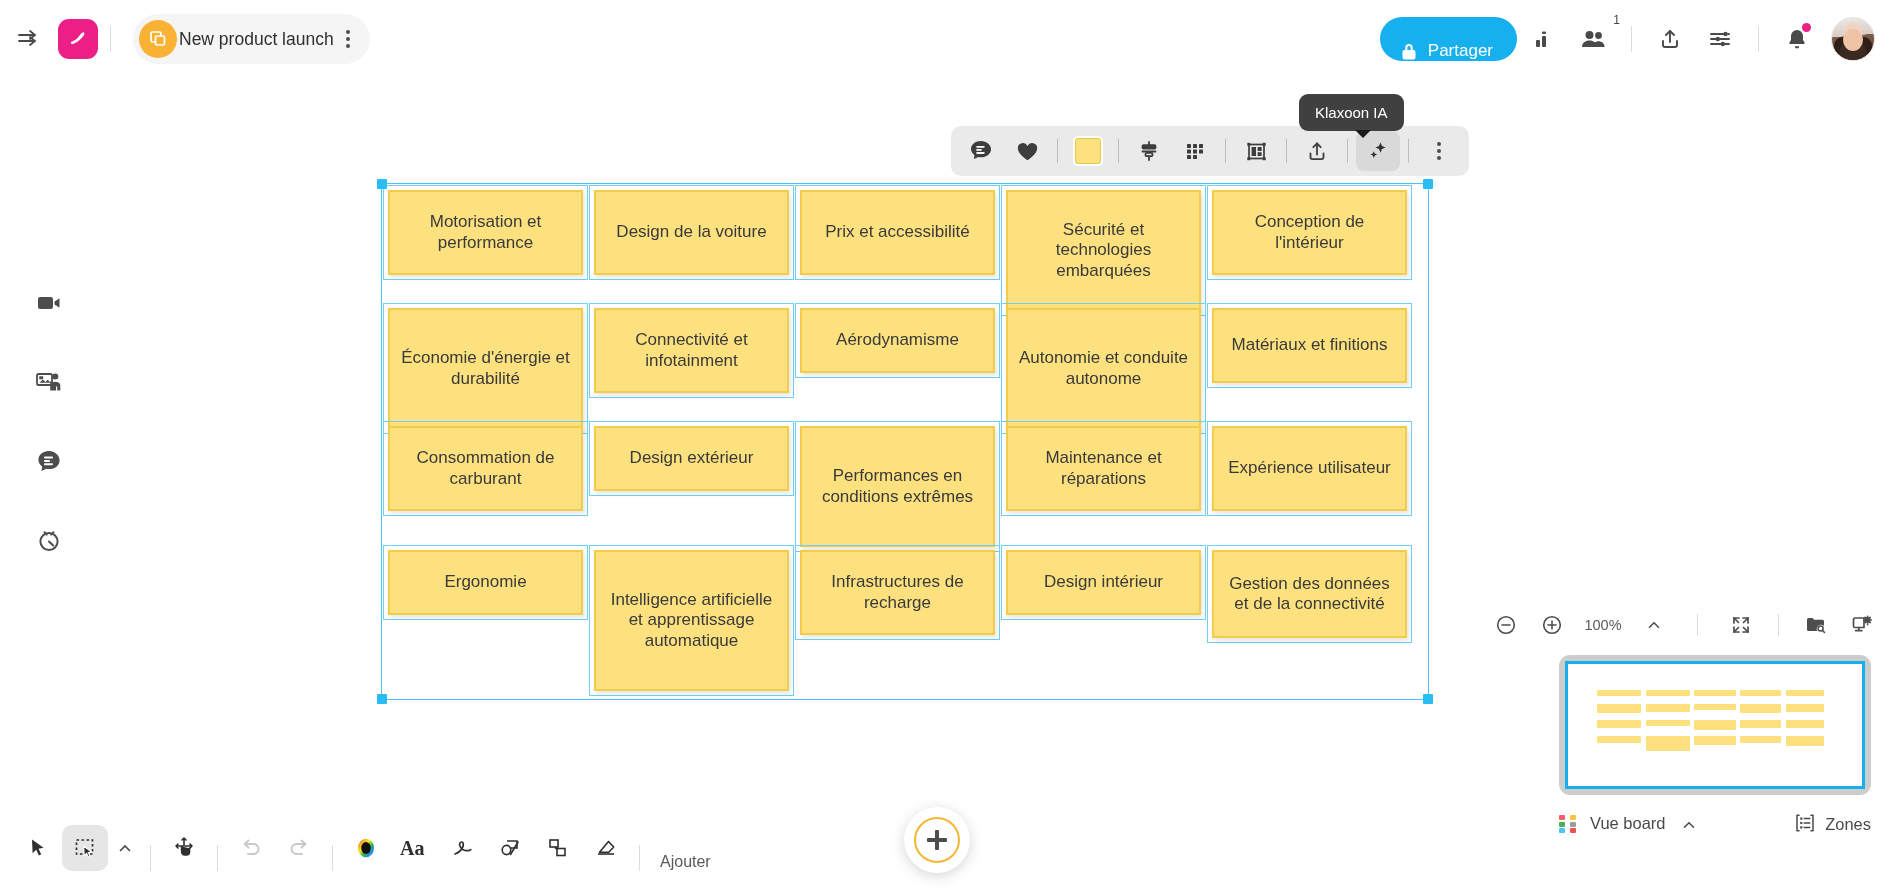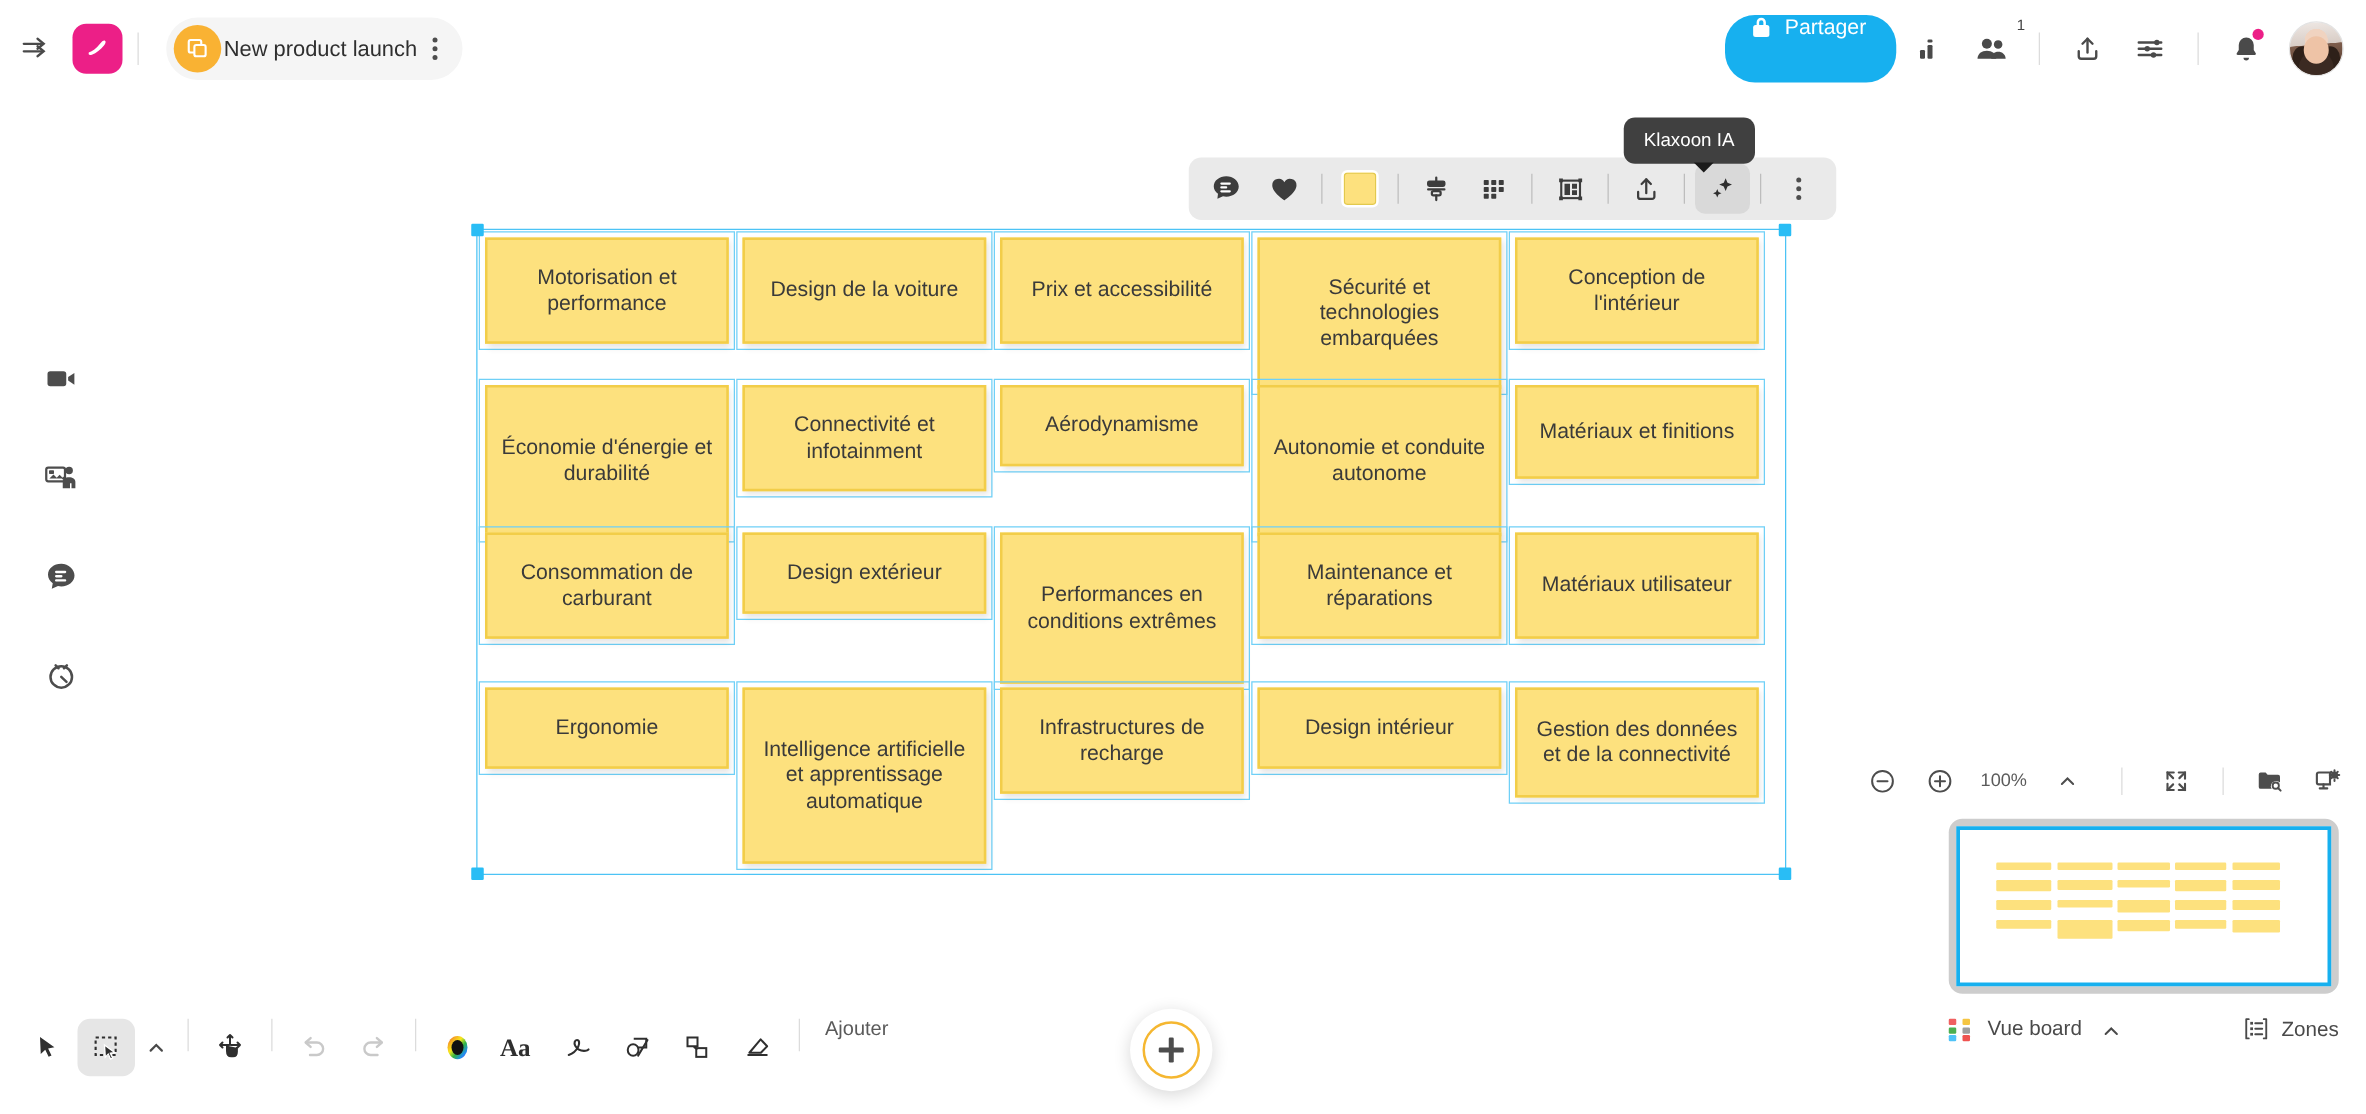--- a/index.html
+++ b/index.html
@@ -40,23 +40,23 @@
   }
   .board-name { font-size: 17.5px; color:#2f2f2f; white-space:nowrap; }
   .chip-more { width:24px; height:24px; display:flex; align-items:center; justify-content:center; cursor:pointer; }
   .dot3 { display:flex; flex-direction:column; gap:3px; align-items:center; }
   .dot3 i { width:4px; height:4px; border-radius:50%; background:#4d4d4d; display:block; }
 
   .tb-right {
     margin-left:auto; display:flex; align-items:center; gap:2px; padding-right:18px;
   }
   .share-btn {
-    display:flex; align-items:flex-start; gap:10px;
+    display:flex; align-items:flex-end; gap:10px;
     background:#17b0ef; color:#fff; border:none; border-radius:24px;
-    height:54px; padding: 0 24px 0 20px; font-size:17px; cursor:pointer;
+    height:44px; padding: 0 24px 0 20px; font-size:17px; cursor:pointer;
     font-family:"Liberation Sans", sans-serif;
   }
   .people-wrap { position:relative; }
   .people-badge {
     position:absolute; top:-2px; right:-3px; font-size:12px; color:#444;
   }
   .bell-dot {
     position:absolute; top:8px; right:10px; width:9px; height:9px;
     border-radius:50%; background:#ec1f87;
   }
@@ -132,21 +132,21 @@
     background:#fde17e; border:2px solid #f2cd49;
     box-shadow: 2px 3px 5px rgba(0,0,0,0.10);
     display:flex; align-items:center; justify-content:center; text-align:center;
     font-size:17px; line-height:1.18; color:#3a3a3a; padding:6px 8px;
     cursor:pointer; user-select:none;
   }
 
   
   .bottom-tools {
     position:absolute; left:14px; bottom:20px; height:56px;
-    display:flex; align-items:flex-start; gap:2px; z-index:30;
+    display:flex; align-items:flex-end; gap:2px; z-index:30;
   }
   .bt { width:46px; height:46px; border-radius:10px; display:flex;
         align-items:center; justify-content:center; cursor:pointer; color:#3d3d3d; }
   .bt.active { background:#e6e6e6; }
   .bt.small { width:30px; }
   .bt.disabled { color:#c9c9c9; cursor:default; }
   .bt-sep { width:1px; height:26px; background:#dcdcdc; margin:0 8px; }
   .add-label { font-size:16px; color:#5a5a5a; margin-left:10px; cursor:pointer; }
 
   
@@ -373,21 +373,21 @@
         <div class="note-cell" style="left: 589px; top: 421px; width: 205px; height: 75px;">
           <div class="sticky">Design extérieur</div>
         </div>
         <div class="note-cell" style="left: 795px; top: 421px; width: 205px; height: 131px;">
           <div class="sticky">Performances en conditions extrêmes</div>
         </div>
         <div class="note-cell" style="left: 1001px; top: 421px; width: 205px; height: 95px;">
           <div class="sticky">Maintenance et réparations</div>
         </div>
         <div class="note-cell" style="left: 1207px; top: 421px; width: 205px; height: 95px;">
-          <div class="sticky">Matériaux utilisateur</div>
+          <div class="sticky">Expérience utilisateur</div>
         </div>
         <div class="note-cell" style="left: 383px; top: 545px; width: 205px; height: 75px;">
           <div class="sticky">Ergonomie</div>
         </div>
         <div class="note-cell" style="left: 589px; top: 545px; width: 205px; height: 151px;">
           <div class="sticky">Intelligence artificielle et apprentissage automatique</div>
         </div>
         <div class="note-cell" style="left: 795px; top: 545px; width: 205px; height: 95px;">
           <div class="sticky">Infrastructures de recharge</div>
         </div>

